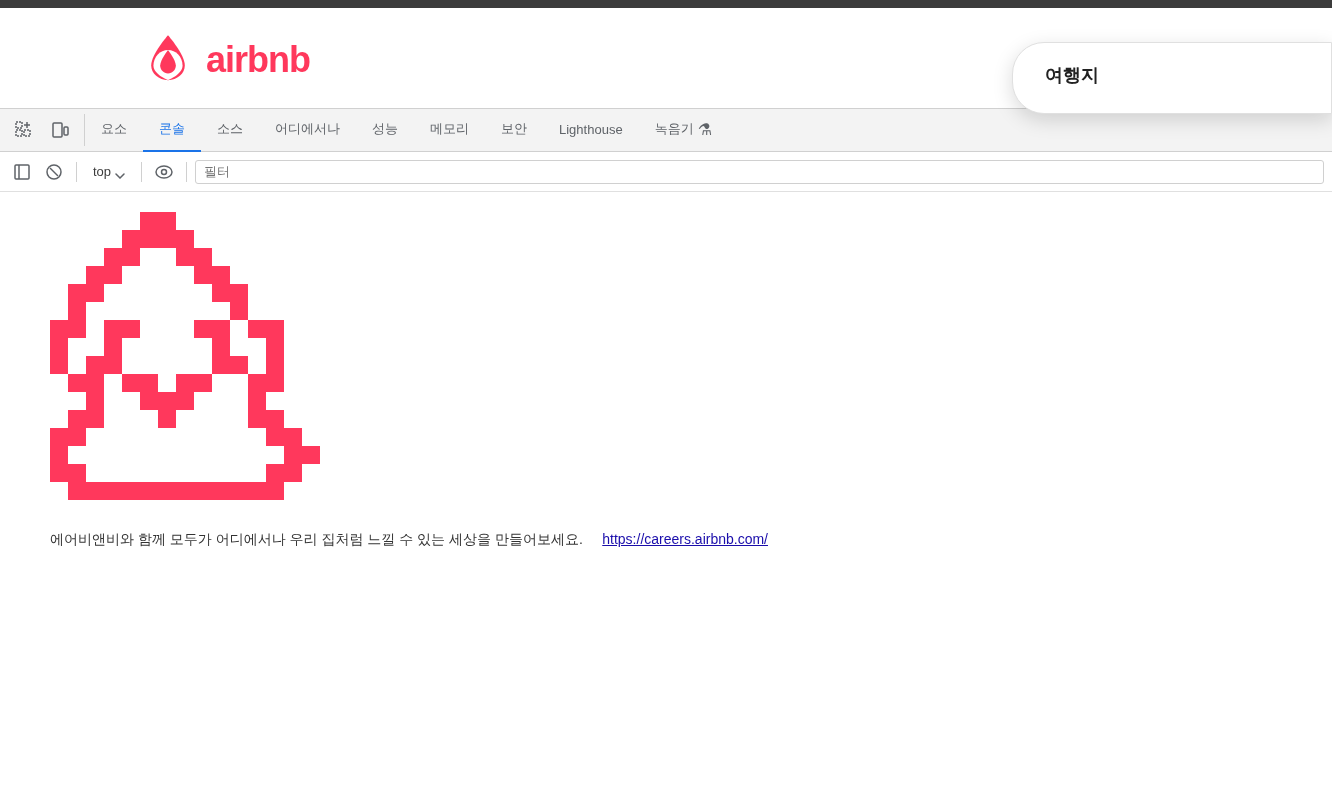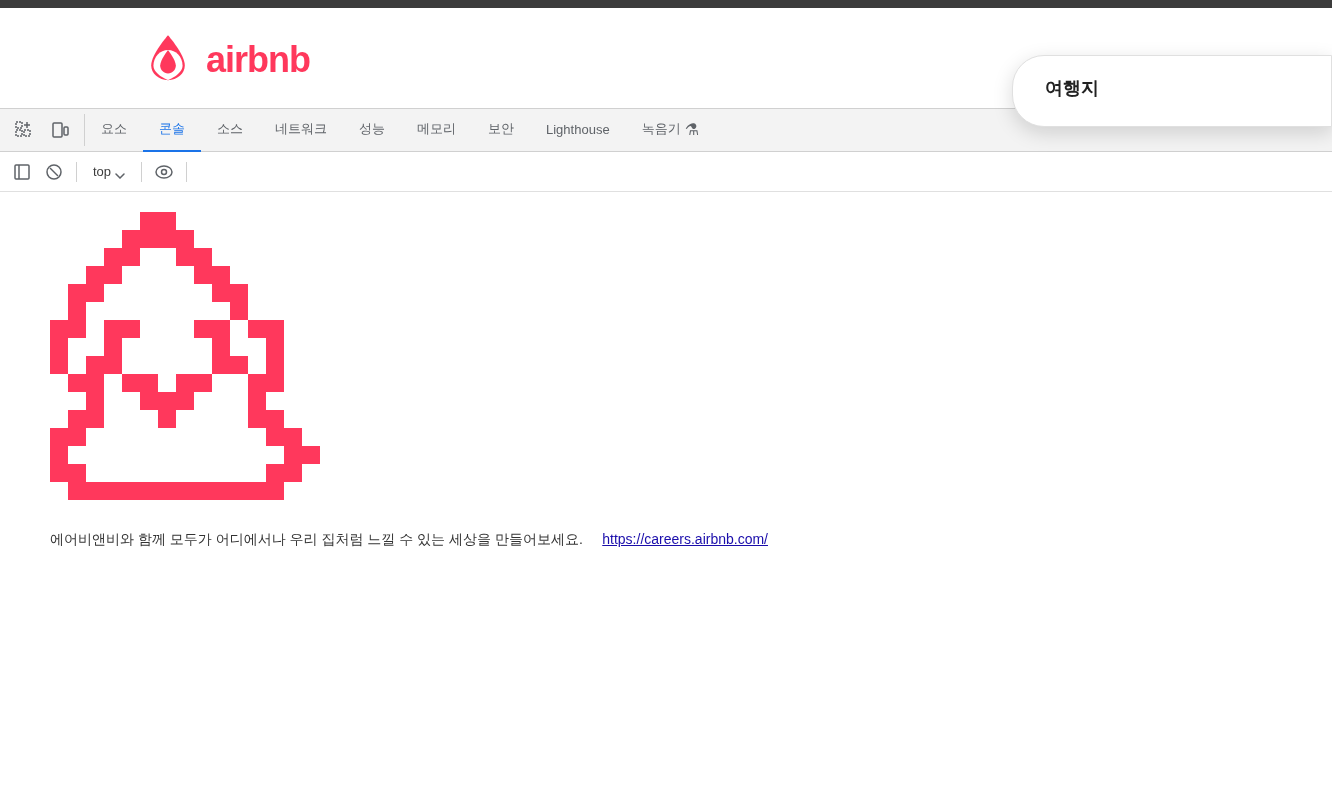--- a/index.html
+++ b/index.html
@@ -30,21 +30,21 @@
       font-size: 36px;
       font-weight: 600;
       color: #FF385C;
       letter-spacing: -1px;
     }
 
     
     .search-popup {
       position: absolute;
       right: 0;
-      top: 47px;
+      top: 34px;
       background: #fff;
       border-radius: 32px 0 0 32px;
       box-shadow: 0 6px 20px rgba(0,0,0,0.15);
       padding: 20px 40px 20px 32px;
       min-width: 320px;
       border: 1px solid #e0e0e0;
     }
 
     .search-popup-title {
       font-size: 18px;
@@ -251,21 +251,21 @@
     <div class="devtools-tab">
       <span>요소</span>
     </div>
     <div class="devtools-tab active">
       <span>콘솔</span>
     </div>
     <div class="devtools-tab">
       <span>소스</span>
     </div>
     <div class="devtools-tab">
-      <span>네트워크</span>
+      <span>어디에서나</span>
     </div>
     <div class="devtools-tab">
       <span>성능</span>
     </div>
     <div class="devtools-tab">
       <span>메모리</span>
     </div>
     <div class="devtools-tab">
       <span>보안</span>
     </div>
@@ -308,20 +308,21 @@
 
   <button class="console-icon-btn" title="사용자 메시지 표시">
     <svg width="18" height="14" viewBox="0 0 18 14" fill="none">
       <ellipse cx="9" cy="7" rx="8" ry="6" stroke="#5f6368" stroke-width="1.5" fill="none"></ellipse>
       <circle cx="9" cy="7" r="2.5" stroke="#5f6368" stroke-width="1.5" fill="none"></circle>
     </svg>
   </button>
 
   <div class="console-divider"></div>
 
+  <input class="console-filter-input" type="text" placeholder="필터" style="">
 </div>
 
 <div class="console-content">
 
   <div class="pixel-logo-container">
     <div id="pixel-logo" style="display: inline-block;"><div style="display: flex;">
           <div style="width: 18px; height: 18px; background: transparent;"></div>
           <div style="width: 18px; height: 18px; background: transparent;"></div>
           <div style="width: 18px; height: 18px; background: transparent;"></div>
           <div style="width: 18px; height: 18px; background: transparent;"></div>

